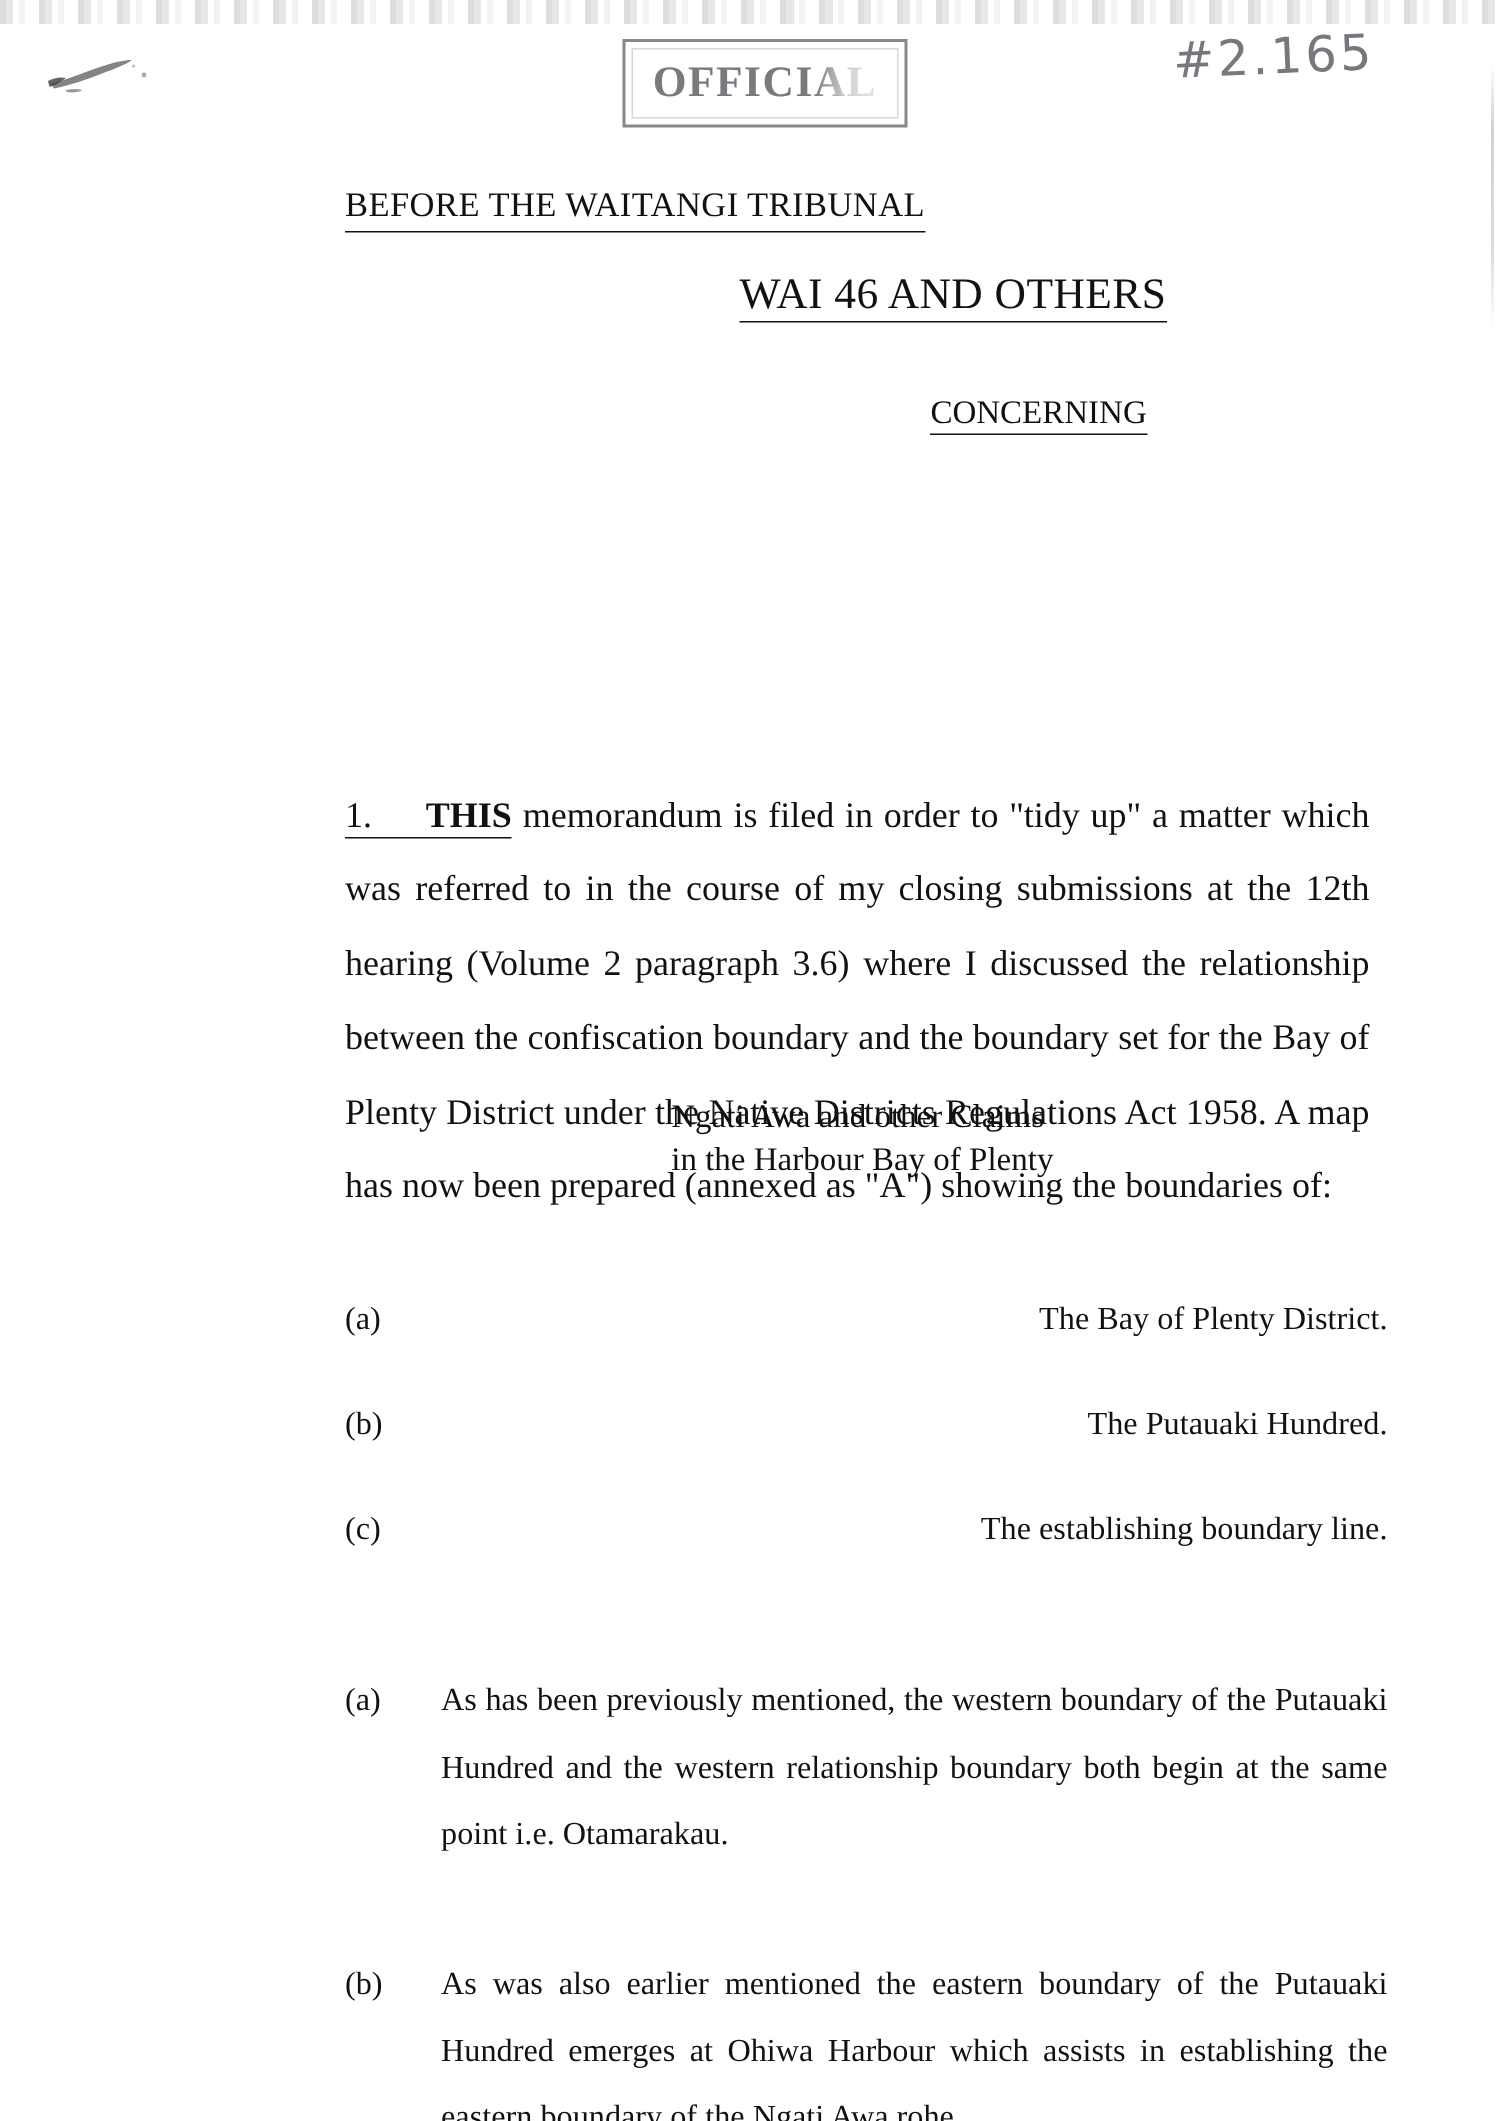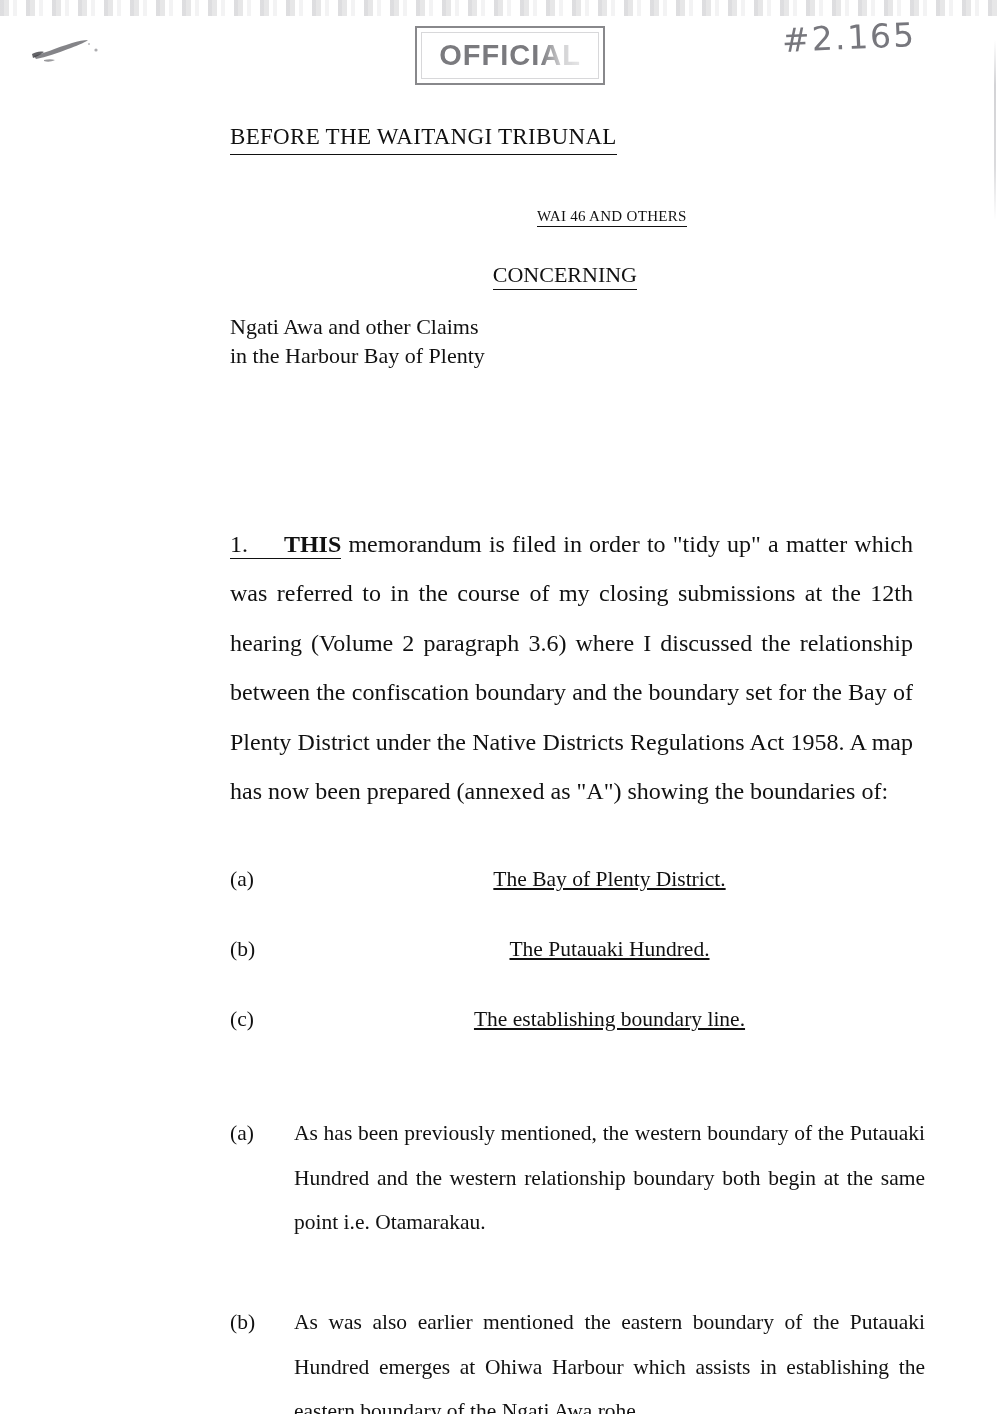--- a/index.html
+++ b/index.html
@@ -66,21 +66,21 @@
     opacity: 0.82;
   }
   .stamp::before {
     content: "";
     position: absolute;
     left: 4px; top: 4px; right: 4px; bottom: 4px;
     border: 1px solid rgba(120,120,125,0.35);
     pointer-events: none;
   }
   .stamp-text {
-    font-family: Liberation Sans, sans-serif;
+    font-family: Liberation Serif, serif;
     font-weight: bold;
     font-size: 29px;
     letter-spacing: 1px;
     color: #5d5d62;
     white-space: nowrap;
     position: relative;
     -webkit-mask-image:
       linear-gradient(90deg, #000 0%, #000 72%, rgba(0,0,0,0.35) 86%, rgba(0,0,0,0.18) 100%);
     mask-image:
       linear-gradient(90deg, #000 0%, #000 72%, rgba(0,0,0,0.35) 86%, rgba(0,0,0,0.18) 100%);
@@ -103,39 +103,39 @@
     position: absolute;
     left: 230px; top: 124px;
     font-size: 23px;
     letter-spacing: 0.3px;
     white-space: nowrap;
     border-bottom: 1.6px solid #111;
     padding-bottom: 4px;
   }
   .heading-wai {
     position: absolute;
-    left: 493px; top: 208px;
-    font-size: 15px;
+    left: 493px; top: 180px;
+    font-size: 29px;
     letter-spacing: 0.3px;
     white-space: nowrap;
     border-bottom: 1.6px solid #111;
     padding-bottom: 1px;
-    margin-left: 44px;
   }
 
   
   .party-block {
     position: absolute;
     left: 230px; top: 262px;
     width: 700px;
   }
   .party-row {
     display: flex;
     align-items: center;
     margin-bottom: 22px;
+    flex-direction: column;
   }
   .party-label-cell {
     width: 445px;
     flex: 0 0 445px;
     text-align: right;
     padding-right: 38px;
     box-sizing: border-box;
   }
   .party-label {
     display: inline-block;
@@ -190,22 +190,21 @@
     line-height: 2.06;
   }
   .list-text {
     flex: 1;
     font-size: 21.5px;
     line-height: 2.06;
     text-align: justify;
     text-justify: inter-word;
   }
   .list-text.single {
-    text-align: center;
-    text-decoration: underline;
+    text-align: right;
   }
 
   .spacer-sm { height: 14px; }
   .spacer-md { height: 30px; }
 </style>
 </head>
 <body>
 
 <div id="page">
 

